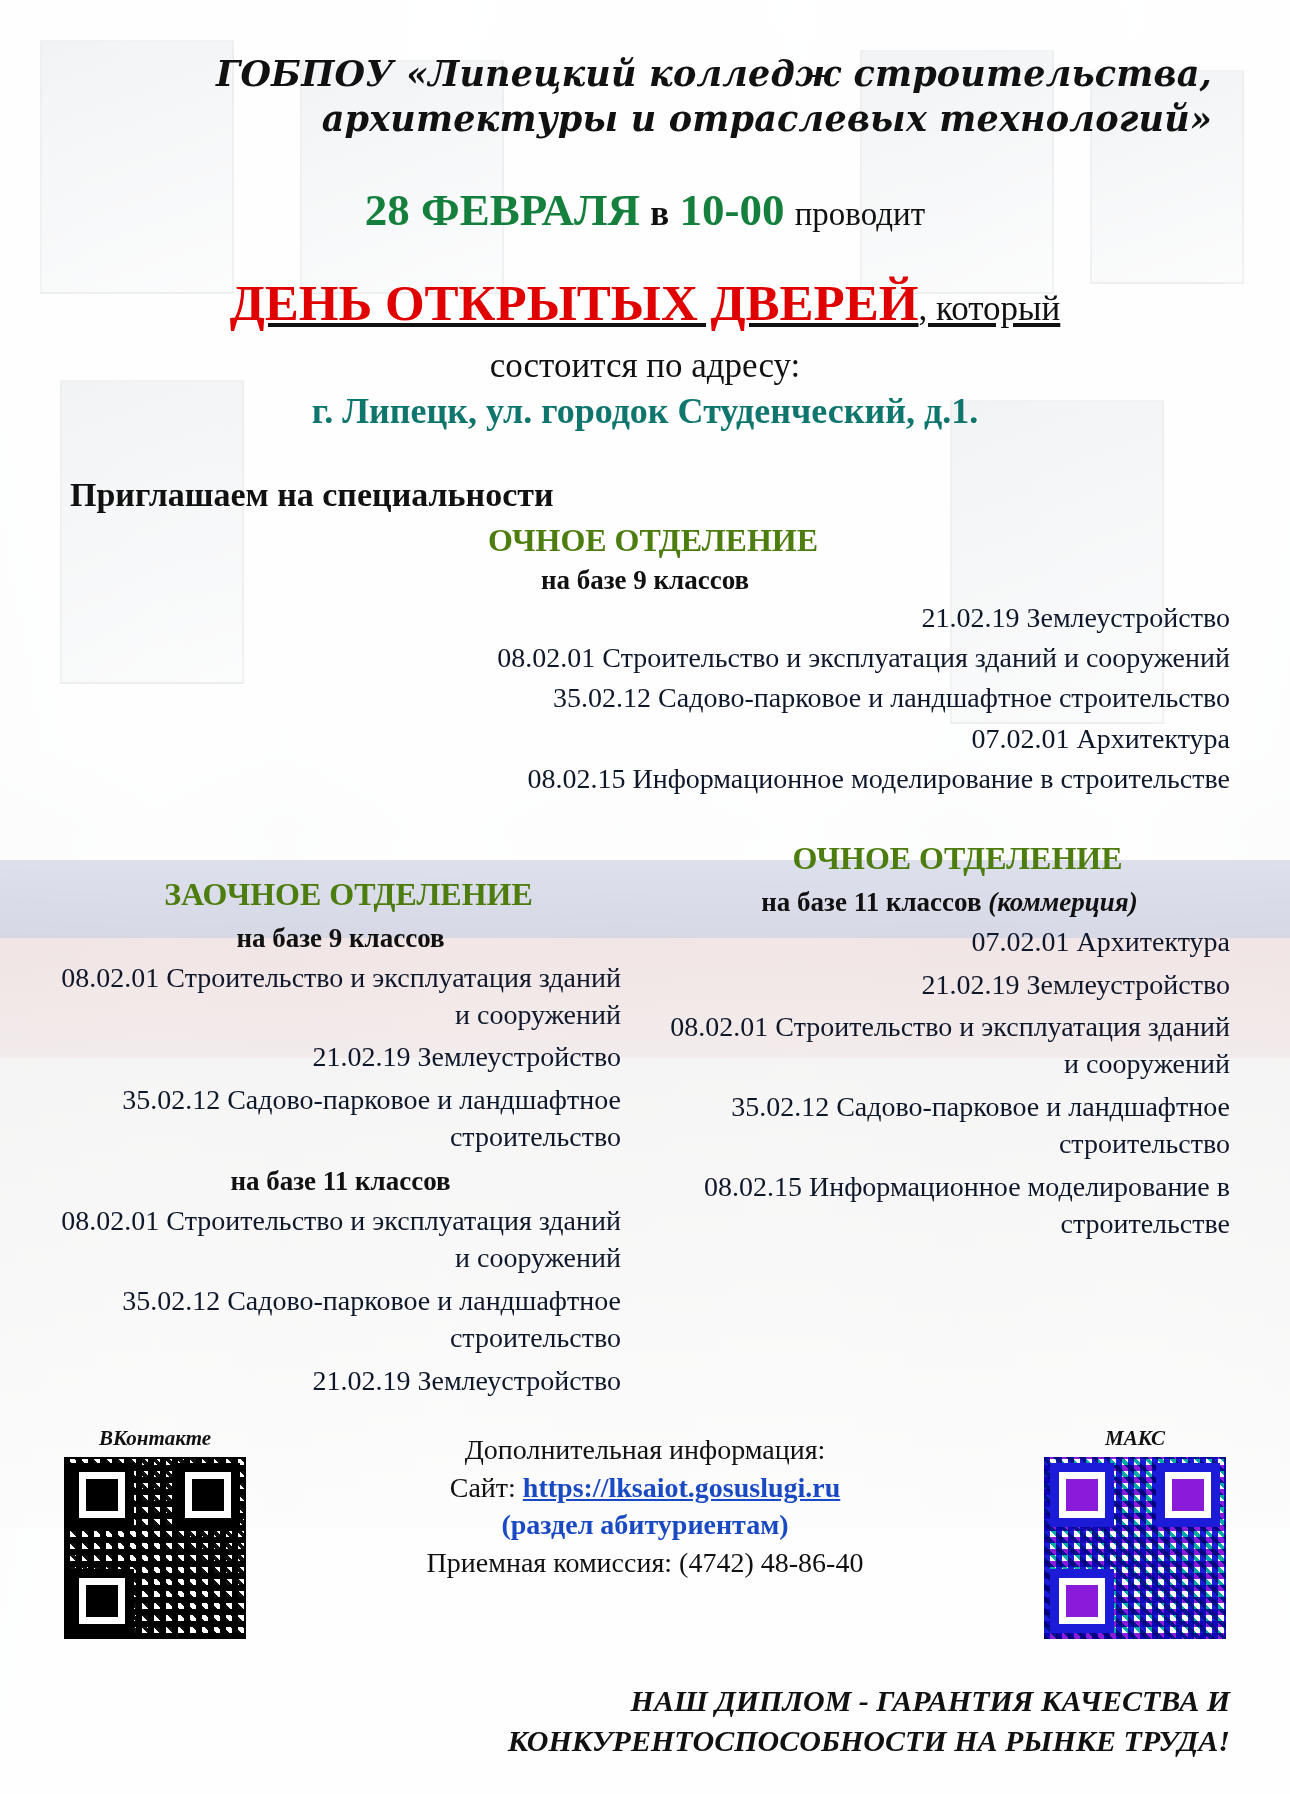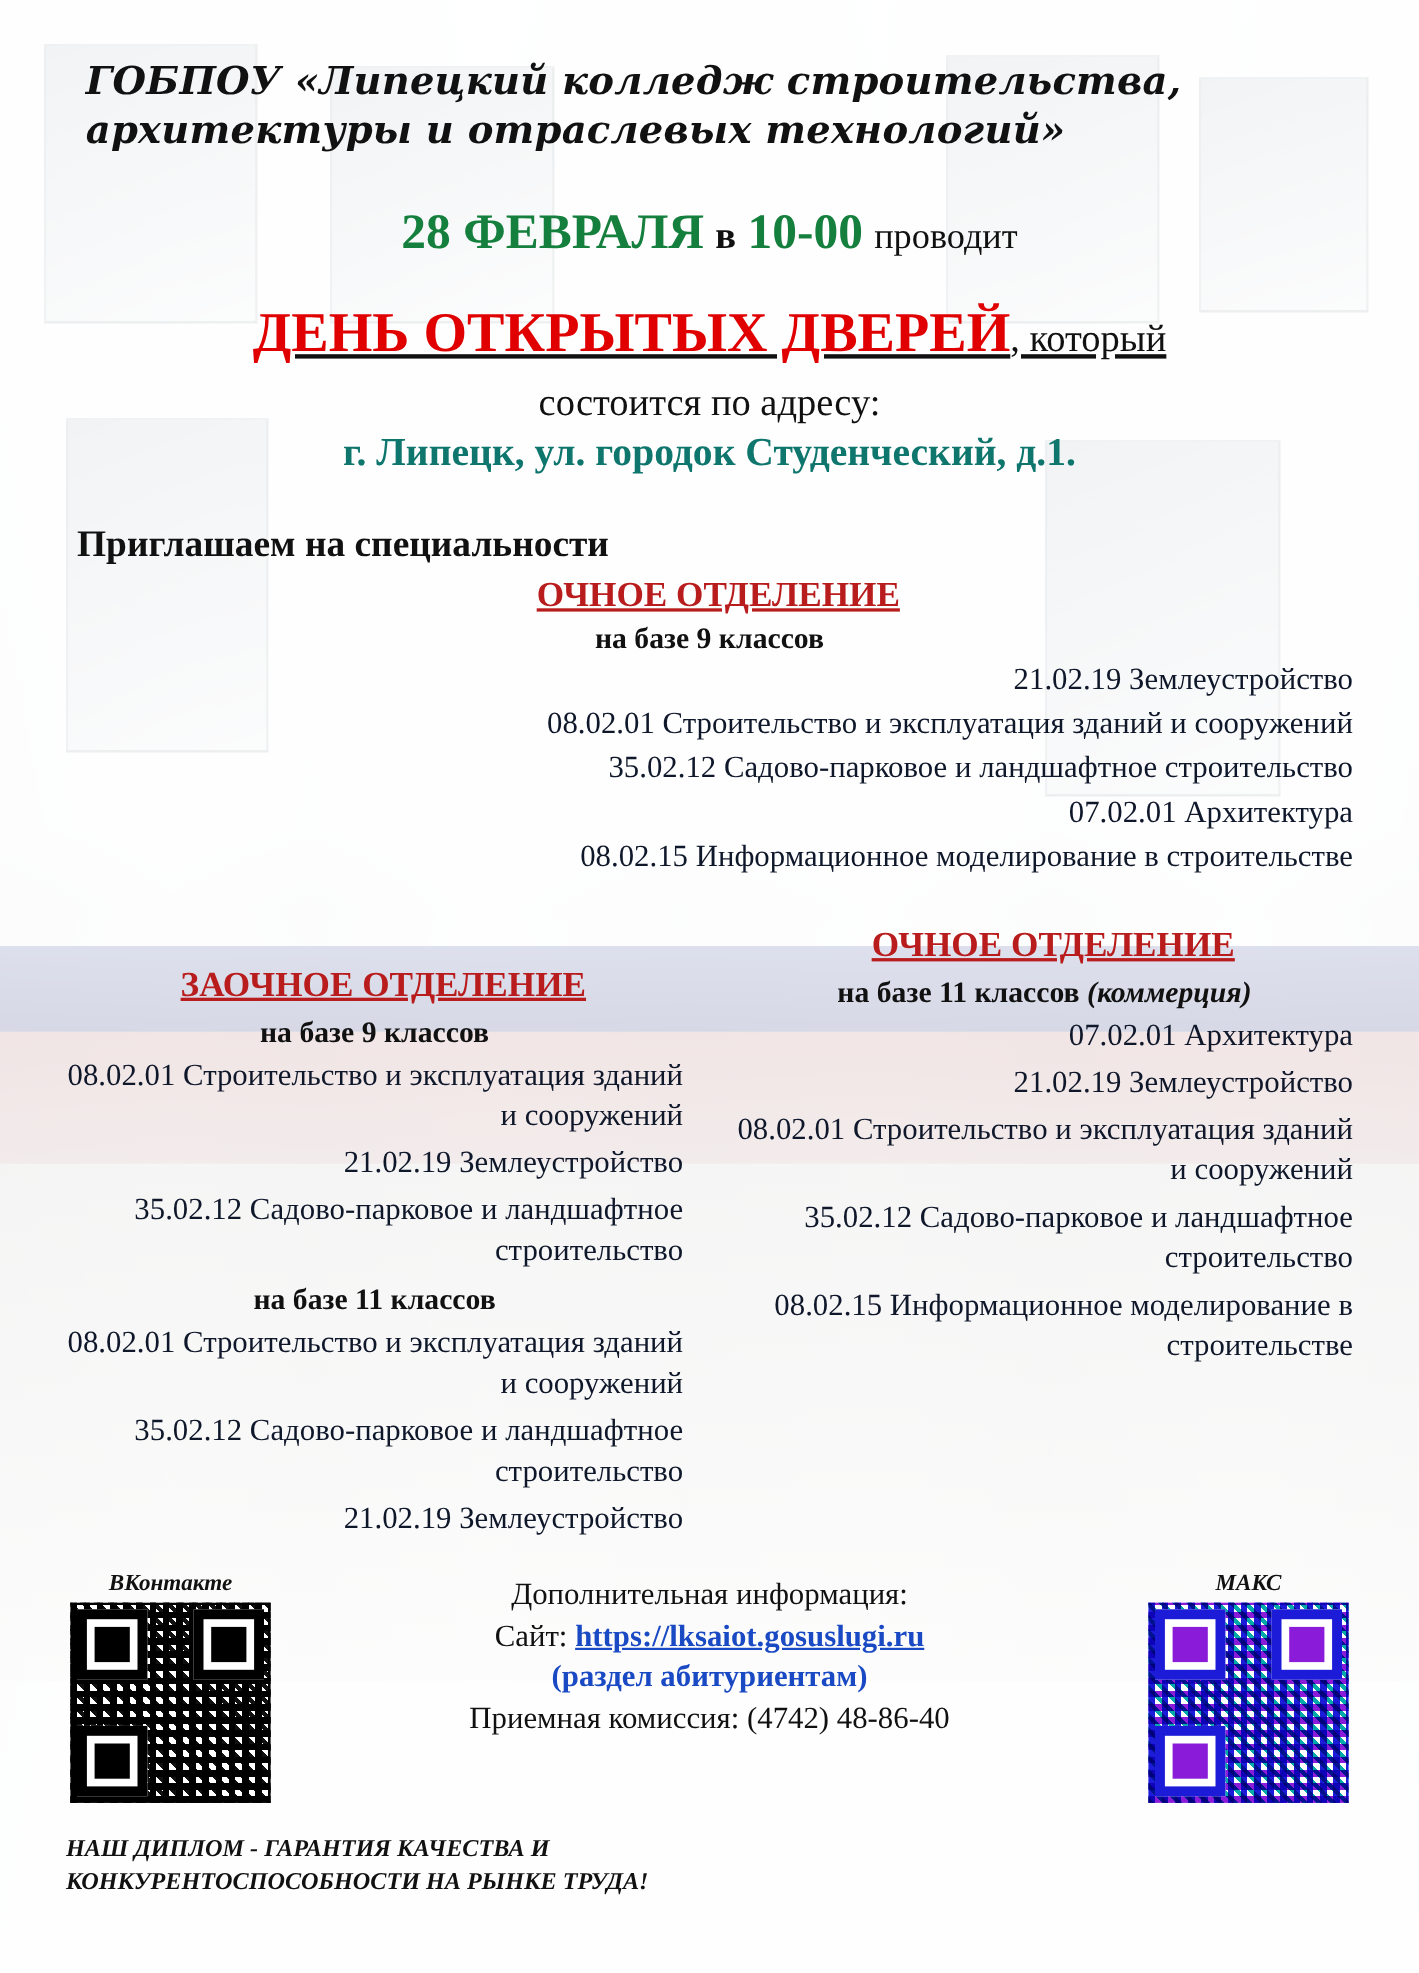--- a/index.html
+++ b/index.html
@@ -62,21 +62,21 @@
   .page {
     position: relative;
     z-index: 2;
     width: 1290px;
     height: 1794px;
     box-sizing: border-box;
     padding: 52px 60px 20px 60px;
   }
 
   .org-title {
-    text-align: left;
+    text-align: right;
     font-family: "DejaVu Serif", serif;
     font-style: italic;
     font-weight: bold;
     font-size: 35px;
     line-height: 1.28;
     color: #111;
     letter-spacing: 0.2px;
     margin: 0 18px;
   }
 
@@ -140,22 +140,21 @@
     margin-left: 10px;
     font-size: 34px;
     font-weight: bold;
     color: #111;
   }
 
   .section-head {
     text-align: center;
     font-size: 32px;
     font-weight: bold;
-    text-decoration: underline;
-    color: #b91c1c;
+    color: #4d7c0f;
     margin-top: 8px;
     padding-left: 16px;
   }
   .section-sub {
     text-align: center;
     font-size: 27px;
     font-weight: bold;
     color: #111;
     margin-top: 6px;
   }
@@ -263,23 +262,23 @@
     color: #1a49c4;
     font-weight: bold;
     text-decoration: underline;
   }
   .link-sub {
     color: #1a49c4;
     font-weight: bold;
   }
 
   .slogan {
-    margin-top: 26px;
-    text-align: left;
-    font-size: 22px;
+    margin-top: 42px;
+    text-align: right;
+    font-size: 30px;
     font-weight: bold;
     font-style: italic;
     color: #111;
     line-height: 1.34;
   }
 </style>
 </head>
 <body>
 
 <div class="bg"></div>

